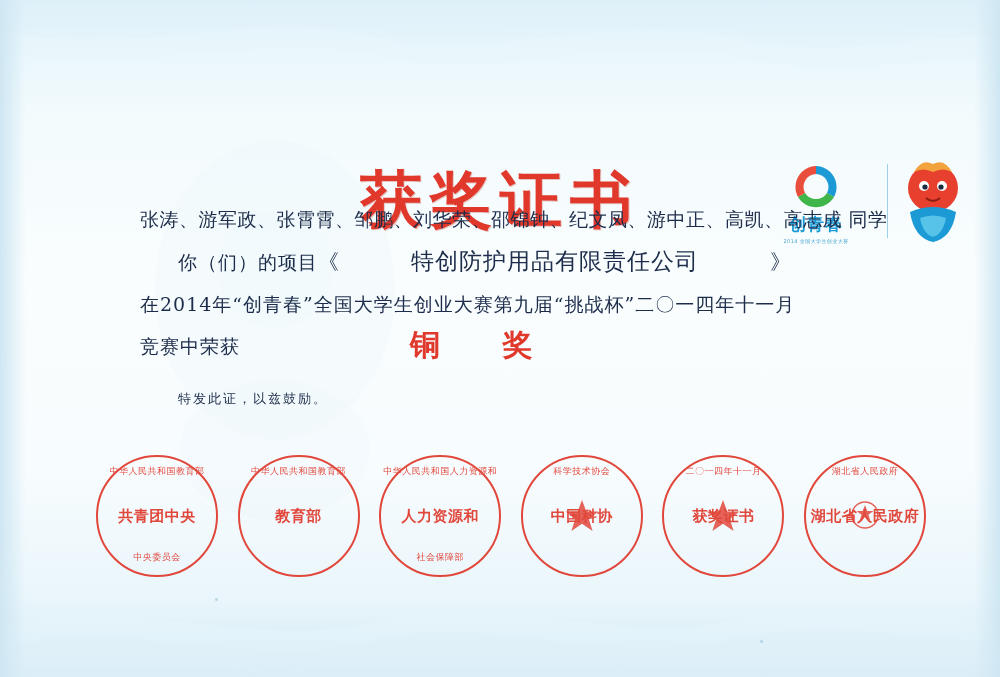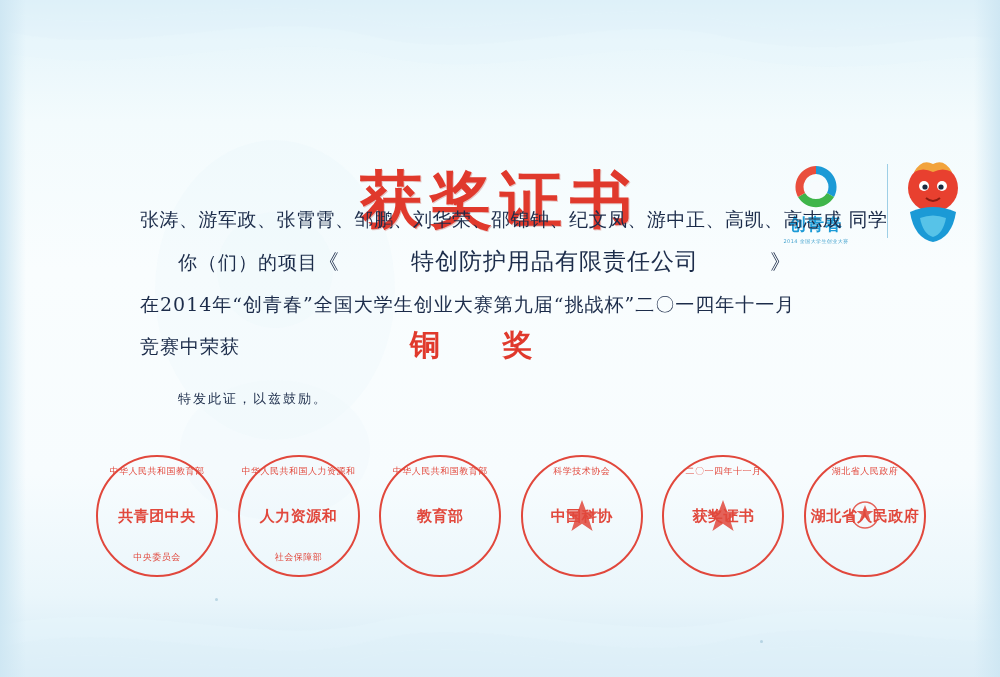--- a/index.html
+++ b/index.html
@@ -334,29 +334,29 @@
 
   <div class="seals">
 
     <div class="seal">
       <div class="ring-text-top">中华人民共和国教育部</div>
       <div class="center-label">共青团中央</div>
       <div class="ring-text-bottom">中央委员会</div>
     </div>
 
     <div class="seal">
+      <div class="ring-text-top">中华人民共和国教育部</div>
+      <div class="center-label">教育部</div>
+      <div class="ring-text-bottom"></div>
+    </div>
+
+    <div class="seal">
       <div class="ring-text-top">中华人民共和国人力资源和</div>
       <div class="center-label">人力资源和</div>
       <div class="ring-text-bottom">社会保障部</div>
-    </div>
-
-    <div class="seal">
-      <div class="ring-text-top">中华人民共和国教育部</div>
-      <div class="center-label">教育部</div>
-      <div class="ring-text-bottom"></div>
     </div>
 
     <div class="seal">
       <svg class="star" viewBox="0 0 36 36">
         <polygon points="18,2 22.3,13.5 34.5,13.5 24.8,21 28.6,33 18,25.8 7.4,33 11.2,21 1.5,13.5 13.7,13.5" fill="#e0392c"></polygon>
       </svg>
       <div class="ring-text-top">科学技术协会</div>
       <div class="center-label">中国科协</div>
       <div class="ring-text-bottom"></div>
     </div>

